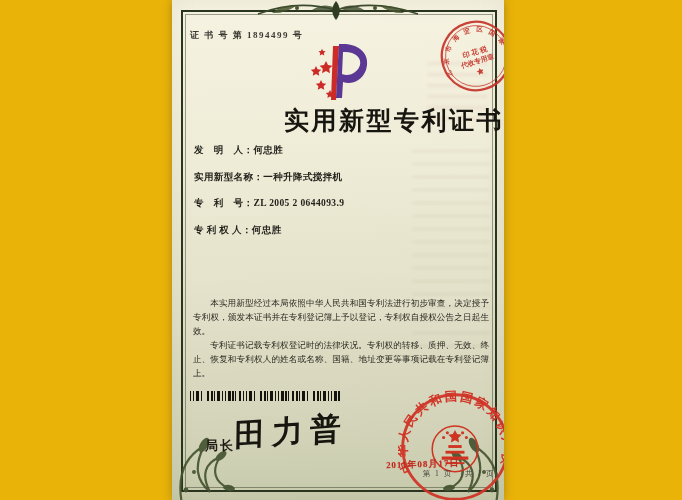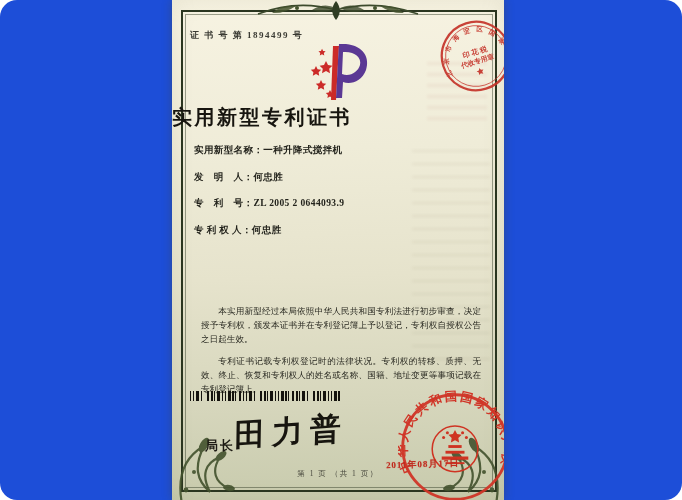--- a/index.html
+++ b/index.html
@@ -1,48 +1,48 @@
 <!DOCTYPE html>
 <html><head>
 <meta charset="utf-8">
 <style>
   html,body{margin:0;padding:0;}
   .canvas{
-    position:relative;width:682px;height:500px;background:#1d4ed8;overflow:hidden;
-    font-family:"Liberation Serif","DejaVu Serif",serif;color:#1c1c1c;border-radius:17px;
+    position:relative;width:682px;height:500px;background:#eab308;overflow:hidden;
+    font-family:"Liberation Serif","DejaVu Serif",serif;color:#1c1c1c;
   }
   .paper{
     position:absolute;left:172px;top:0;width:332px;height:500px;overflow:hidden;
     background:linear-gradient(178deg,#f7f3e2 0%,#efecd8 30%,#e6e3cc 55%,#d6d6bc 80%,#c7caac 100%);
     box-shadow:0 0 9px rgba(70,70,45,.4), inset 0 0 22px rgba(120,120,80,.12);
   }
   .frame{position:absolute;left:9px;top:10px;right:7px;bottom:8px;border:2px solid #2a351f;}
   .frame::after{content:'';position:absolute;inset:2px;border:1px solid rgba(42,53,31,.45);}
   .cert-no{position:absolute;left:18px;top:29px;font-size:9px;letter-spacing:1.5px;color:#3a3a33;font-weight:600;}
   .logo{position:absolute;left:124px;top:40px;width:78px;height:66px;}
-  .title{position:absolute;left:0;top:104px;width:100%;text-align:left;font-size:20px;font-weight:bold;letter-spacing:2.5px;color:#17150f;}
+  .title{position:absolute;left:0;top:104px;width:100%;text-align:right;font-size:25px;font-weight:bold;letter-spacing:2.5px;color:#17150f;}
   .fields{position:absolute;left:22px;top:144px;right:14px;}
   .field-row{height:26.5px;font-size:9.5px;font-weight:600;color:#23231c;letter-spacing:.4px;white-space:nowrap;}
   .paras{position:absolute;left:21px;right:15px;top:297px;font-size:8.6px;line-height:1.62;color:#2a2a22;text-align:justify;}
-  .paras p{margin:8px;text-indent:2em;}
+  .paras p{margin:0;text-indent:2em;}
   .barcode{
     position:absolute;left:18px;top:391px;width:150px;height:10px;
     background:repeating-linear-gradient(90deg,#15130e 0 1.5px,transparent 1.5px 3px,#15130e 3px 3.8px,transparent 3.8px 6.2px,#15130e 6.2px 8.8px,transparent 8.8px 10.6px);
   }
   .director-label{position:absolute;left:33px;top:437px;font-size:13px;font-weight:700;color:#1d1b14;letter-spacing:2px;}
   .signature{
     position:absolute;left:62px;top:411px;font-size:31px;font-weight:700;color:#17150f;
     letter-spacing:7px;transform:rotate(-4deg) skewX(-5deg);white-space:nowrap;
   }
   .seal{position:absolute;left:226px;top:390px;width:114px;height:114px;}
   .seal-date{
     position:absolute;left:214px;top:457px;width:130px;font-size:9px;font-weight:700;
     color:#c02a1d;transform:rotate(-2deg);letter-spacing:1px;text-shadow:0 0 1px rgba(192,42,29,.4);
   }
-  .footer{position:absolute;left:0;top:469px;width:100%;text-align:center;font-size:7.5px;letter-spacing:1.5px;color:#44443a;}
+  .footer{position:absolute;left:0;top:469px;width:100%;text-align:right;font-size:7.5px;letter-spacing:1.5px;color:#44443a;}
   .tax-stamp{position:absolute;left:266px;top:18px;width:76px;height:76px;transform:rotate(-17deg);opacity:.92;}
   .ornament-top{position:absolute;left:50%;top:-3px;transform:translateX(-50%);width:172px;height:27px;}
   .flourish{position:absolute;width:74px;height:86px;bottom:-6px;opacity:.9;}
   .flourish.bl{left:2px;}
   .flourish.br{right:0;transform:scaleX(-1);}
   .ghost{position:absolute;pointer-events:none;filter:blur(1.6px);}
   .ghost.g1{left:240px;top:150px;width:78px;height:210px;opacity:.10;
     background:repeating-linear-gradient(0deg,rgba(120,105,80,.9) 0 2px,transparent 2px 13px);}
   .ghost.g2{left:255px;top:60px;width:60px;height:60px;opacity:.07;
     background:repeating-linear-gradient(0deg,rgba(160,60,50,.9) 0 3px,transparent 3px 11px);}
@@ -99,24 +99,24 @@
         <path d="M30,21 l2,4 4.4,.7 -3.2,3.1 .8,4.4 -4,-2.1 -4,2.1 .8,-4.4 -3.2,-3.1 4.4,-.7 Z"></path>
         <path d="M25,40 l1.6,3.2 3.6,.5 -2.6,2.5 .6,3.6 -3.2,-1.7 -3.2,1.7 .6,-3.6 -2.6,-2.5 3.6,-.5 Z"></path>
         <path d="M34,50 l1.3,2.6 2.9,.4 -2.1,2 .5,2.9 -2.6,-1.4 -2.6,1.4 .5,-2.9 -2.1,-2 2.9,-.4 Z"></path>
       </g>
     </svg>
 
     <div class="title">实用新型专利证书</div>
 
     <div class="fields">
       <div class="field-row">
-        <span>实用新型名称：</span><span>一种升降式搅拌机</span>
+        <span>发　明　人：</span><span>何忠胜</span>
       </div>
       <div class="field-row">
-        <span>发　明　人：</span><span>何忠胜</span>
+        <span>实用新型名称：</span><span>一种升降式搅拌机</span>
       </div>
       <div class="field-row">
         <span>专　利　号：</span><span>ZL 2005 2 0644093.9</span>
       </div>
       <div class="field-row">
         <span>专 利 权 人：</span><span>何忠胜</span>
       </div>
     </div>
 
     <div class="paras">

